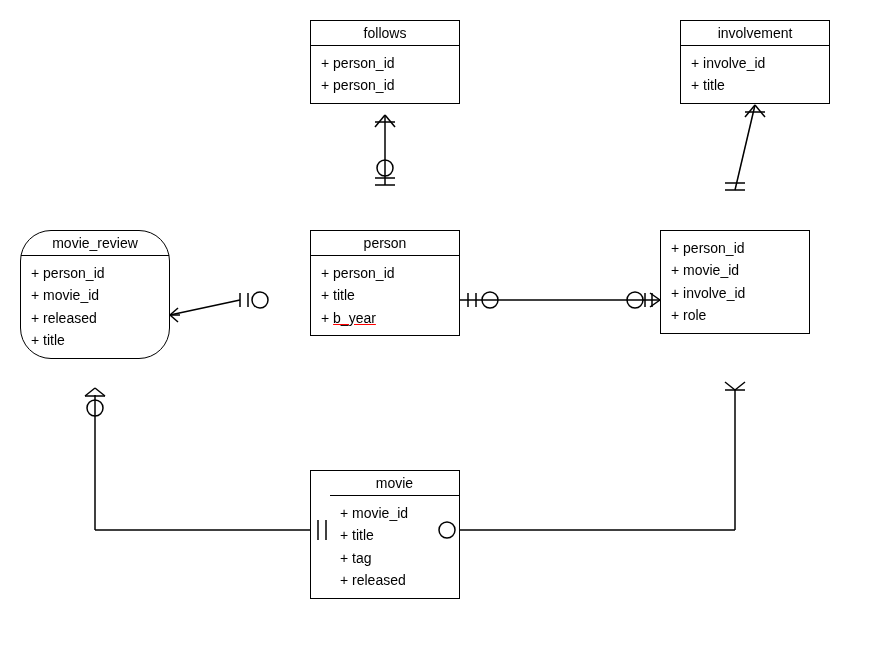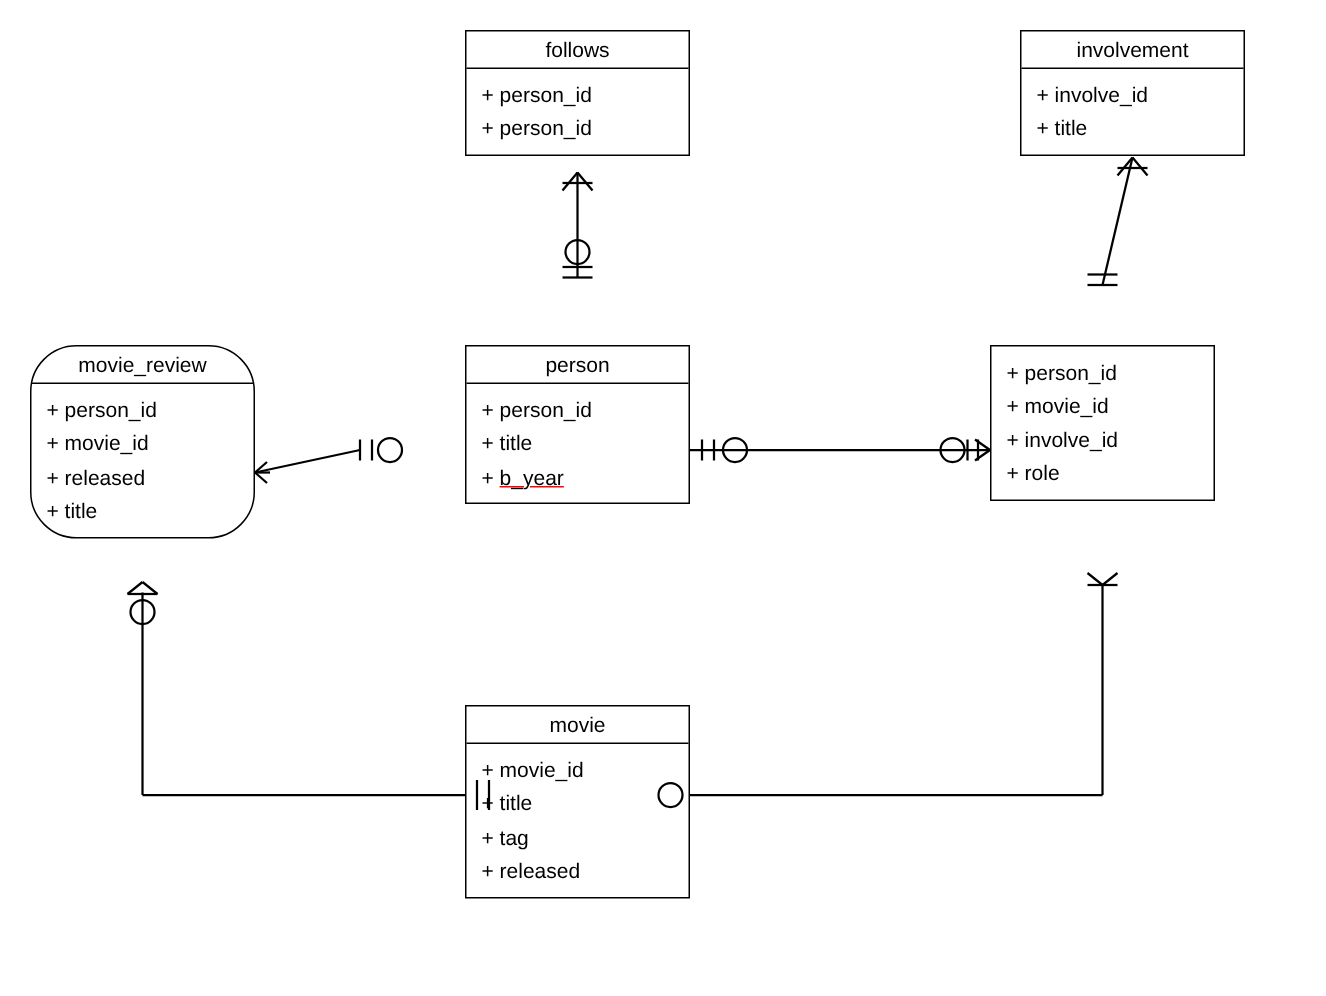--- a/index.html
+++ b/index.html
@@ -89,21 +89,21 @@
 
   <div class="er-table" style="left:660px; top:230px; min-width:150px;">
     <div class="table-body">
       <div>+ person_id</div>
       <div>+ movie_id</div>
       <div>+ involve_id</div>
       <div>+ role</div>
     </div>
   </div>
 
-  <div class="er-table" style="left:310px; top:470px; min-width:150px;">
+  <div class="er-table" style="left:310px; top:470px; min-width:150px;padding-left:19px;">
     <div class="table-header">movie</div>
     <div class="table-body">
       <div>+ movie_id</div>
       <div>+ title</div>
       <div>+ tag</div>
       <div>+ released</div>
     </div>
   </div>
 
   <svg class="connector-layer">

